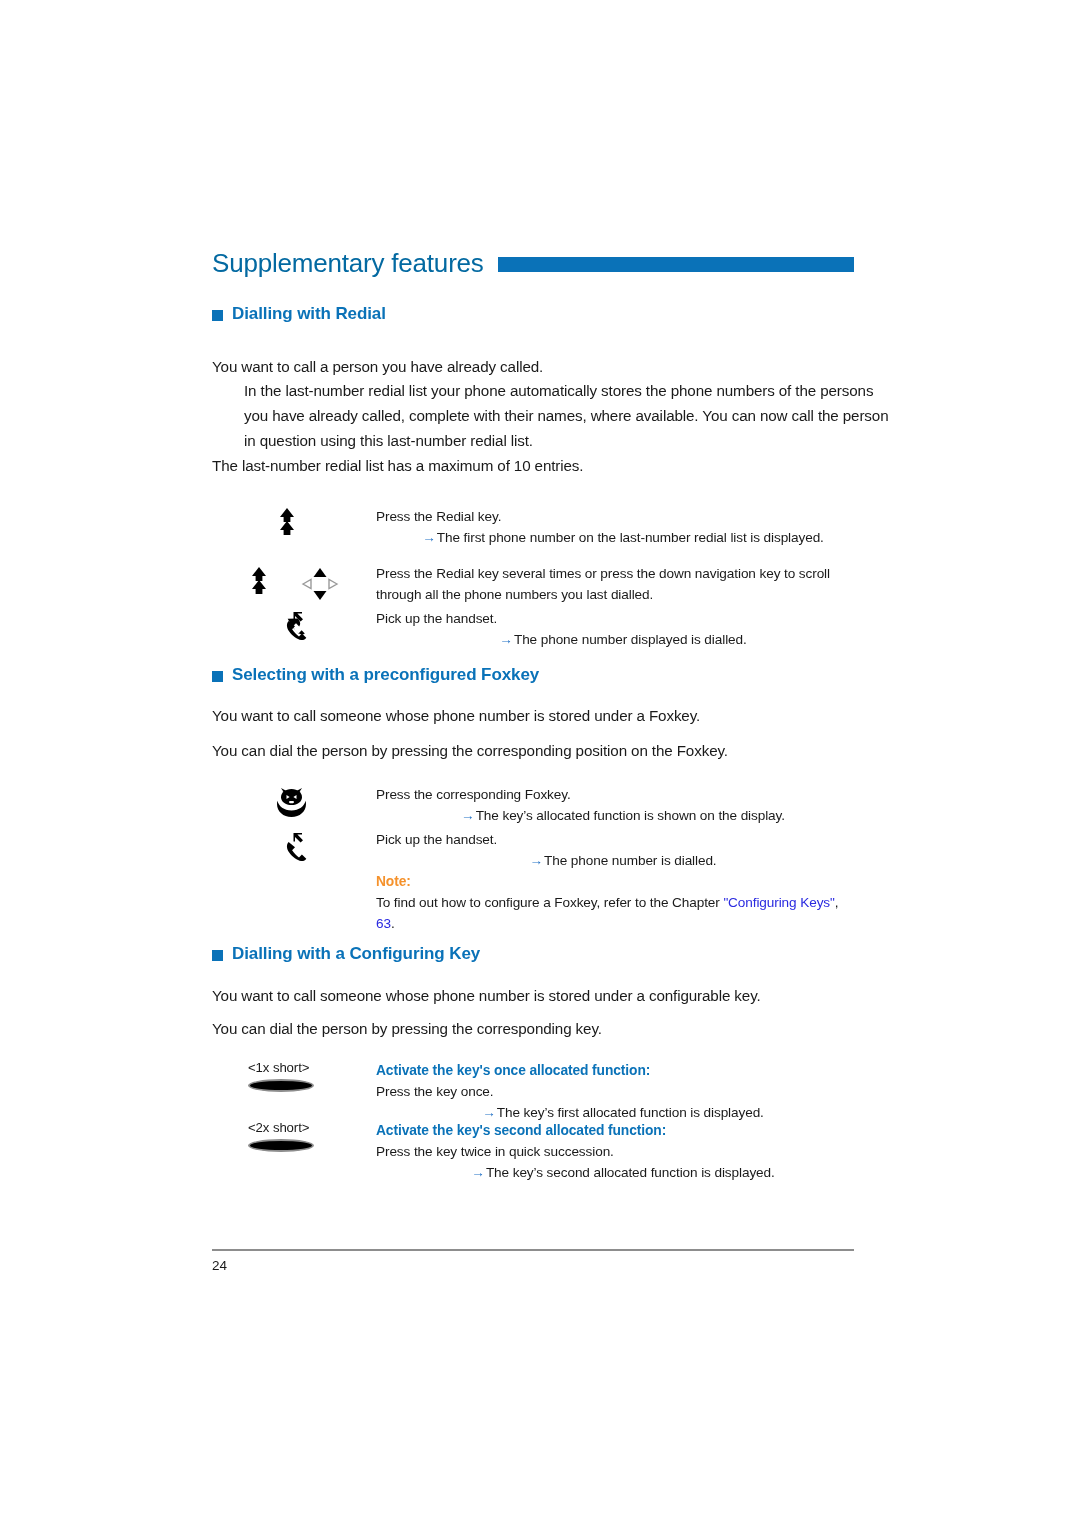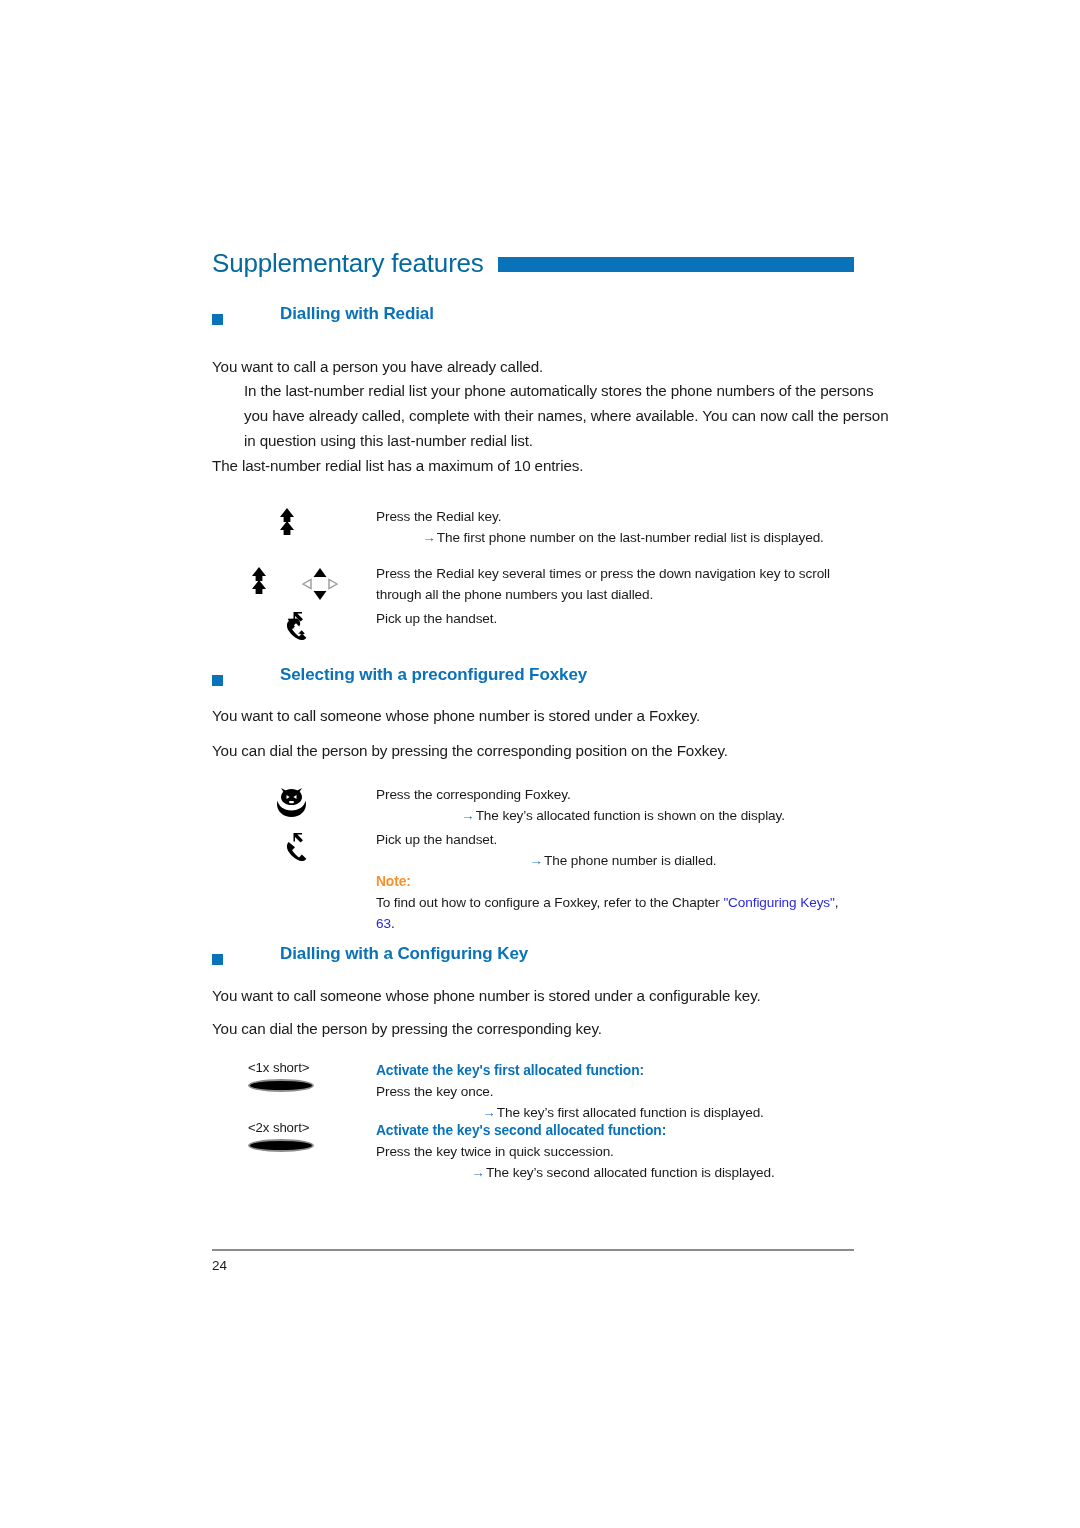--- a/index.html
+++ b/index.html
@@ -46,24 +46,23 @@
     height: 15px;
     background: #0a72b8;
     margin-left: 14px;
     margin-top: 3px;
   }
 
   
   .section-head {
     position: absolute;
     display: flex;
-    align-items: flex-end;
+    align-items: center;
     left: 212px;
     width: 650px;
-    gap: 48px;
   }
   .sq {
     width: 11px;
     height: 11px;
     background: #0a72b8;
     margin-right: 9px;
     flex: 0 0 auto;
     position: relative;
     top: 1px;
   }
@@ -232,20 +231,21 @@
       <svg class="ic" width="60" height="40" viewBox="0 0 60 40" style="margin-left:22px;">
         <g fill="#000">
           <path d="M23.5 4 L32 4 L32 5.6 L27.4 5.6 L33 11.2 L30.6 13.6 L25 8 L25 12.6 L23.5 12.6 Z"></path>
           <path d="M33.8 10.6 c 2.6 2.6 3.1 6 1.4 7.8 l -3.2 -3.2 -3.1 3.1 c 1.2 2.7 3.3 5.3 5.6 7.1 l 3.1 -3.1 3.2 3.2 c -1.8 1.7 -5.2 1.2 -7.8 -1.4 -4.4 -4.4 -7.5 -9.5 -9.3 -13.4 z" transform="translate(-6,0)"></path>
           <path d="M18.6 13 c -2.2 2.3 -2.4 6.4 0.6 10.6 3.3 4.6 8 8.1 11.9 8.4 2.4 0.2 4.2 -0.8 5.2 -2.3 l -4.4 -4.2 -2.9 2.9 c -2.4 -1.7 -5.1 -4.4 -6.9 -7.2 l 2.9 -2.9 z"></path>
         </g>
       </svg>
     </div>
     <div class="instr-text">
       <span>Pick up the handset.</span>
+      <span class="result"><span class="arrow">→</span><span>The phone number displayed is dialled.</span></span>
     </div>
   </div>
 
   <div class="section-head" style="top:665px;">
     <span class="sq"></span>
     <span class="section-title">Selecting with a preconfigured Foxkey</span>
   </div>
 
   <div class="para" style="top:703px;">You want to call someone whose phone number is stored under a Foxkey.</div>
   <div class="para" style="top:738px;">You can dial the person by pressing the corresponding position on the Foxkey.</div>
@@ -301,21 +301,21 @@
 
   <div class="para" style="top:983px;">You want to call someone whose phone number is stored under a configurable key.</div>
   <div class="para" style="top:1016px;">You can dial the person by pressing the corresponding key.</div>
 
   <div class="instr" style="top:1060px;">
     <div class="instr-icon" style="width:124px;">
       <span class="keylabel">&lt;1x short&gt;</span>
       <div class="keyoval"></div>
     </div>
     <div class="instr-text">
-      <span class="bold-blue">Activate the key's first allocated function:</span><br>
+      <span class="bold-blue">Activate the key's once allocated function:</span><br>
       <span>Press the key once.</span>
       <span class="result"><span class="arrow">→</span><span>The key’s first allocated function is displayed.</span></span>
     </div>
   </div>
 
   <div class="instr" style="top:1120px;">
     <div class="instr-icon" style="width:124px;">
       <span class="keylabel">&lt;2x short&gt;</span>
       <div class="keyoval"></div>
     </div>

